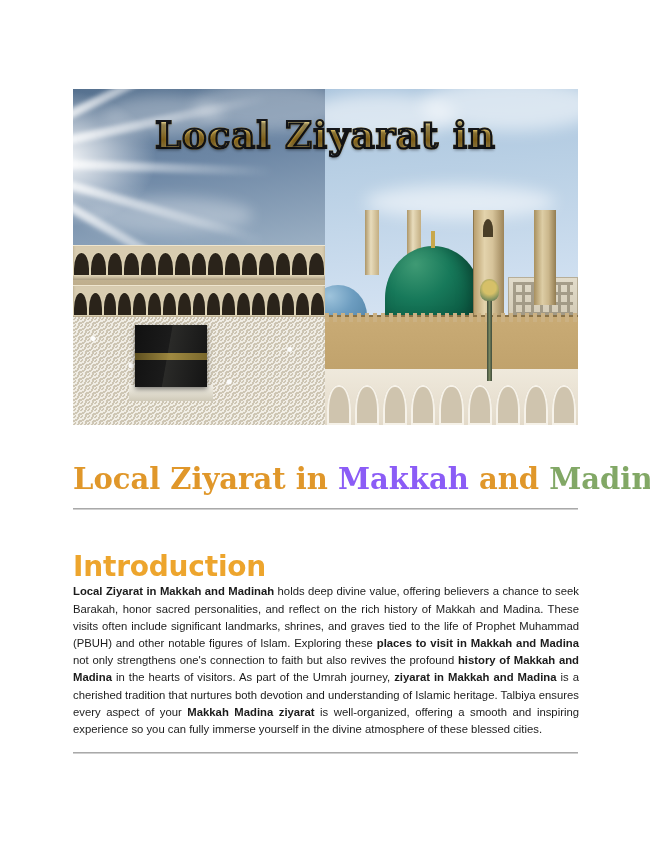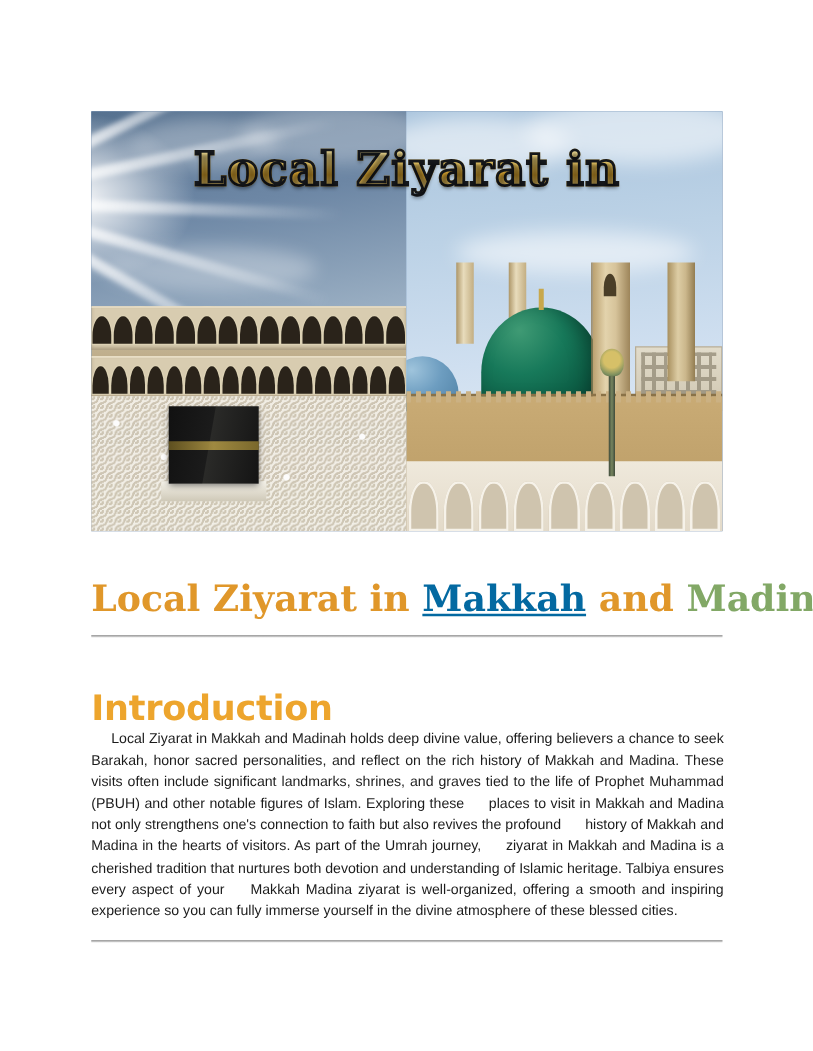--- a/index.html
+++ b/index.html
@@ -308,21 +308,21 @@
     left: 73px;
     top: 441px;
     width: 505px;
     font-family: "DejaVu Serif", "Liberation Serif", serif;
     font-size: 29px;
     line-height: 38px;
     color: #e0972a;
     white-space: nowrap;
   }
   .page-title .t-orange { color: #e0972a; }
-  .page-title .t-black  { color: #0369a1; font-weight: 700; text-decoration: underline; }
+  .page-title .t-black  { color: #8b5cf6; font-weight: 700; }
   .page-title .t-green  { color: #82a866; }
 
   
   .section-heading {
     position: absolute;
     left: 73px;
     top: 527px;
     font-family: "DejaVu Sans", "Liberation Sans", sans-serif;
     font-size: 28px;
     font-weight: 700;
@@ -336,21 +336,21 @@
     left: 73px;
     top: 572px;
     width: 506px;
     font-family: "Liberation Sans", sans-serif;
     font-size: 11.3px;
     line-height: 17.2px;
     color: #1b1b1b;
     text-align: justify;
     text-justify: inter-word;
   }
-  .body-copy b { font-weight: 400; margin-left: 16px; }
+  .body-copy b { font-weight: 700; }
 </style>
 </head>
 <body>
 
 <div class="page">
 
   <div class="hero">
 
     <div class="hero-left">
       <div class="ray" style="transform:rotate(-26deg); top:34px;"></div>

